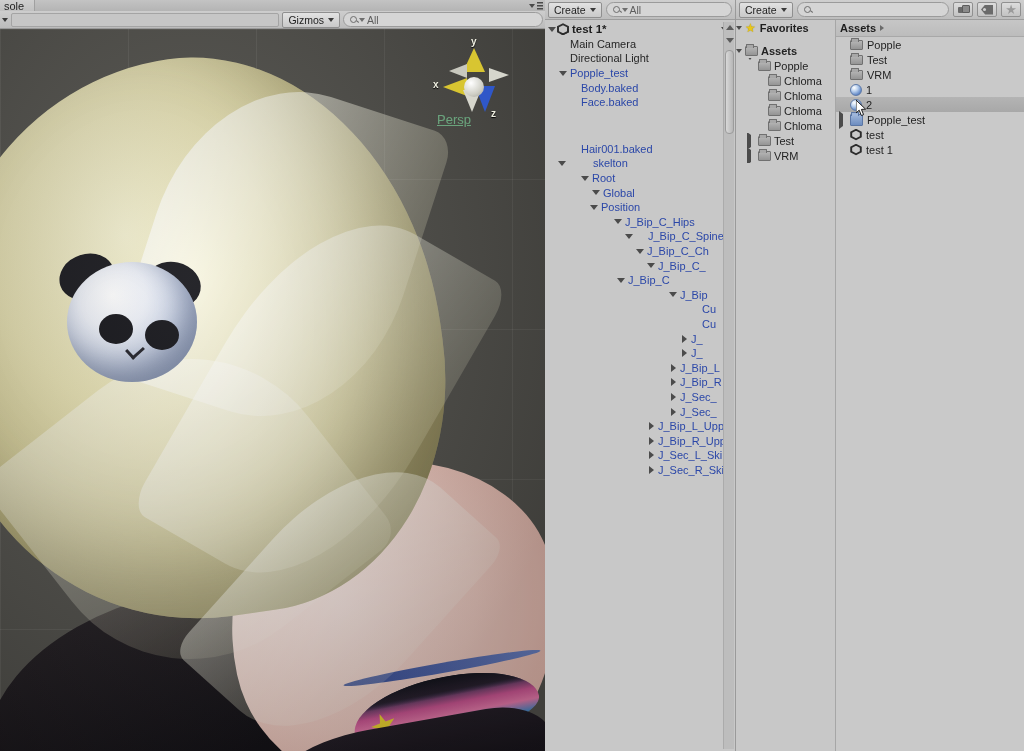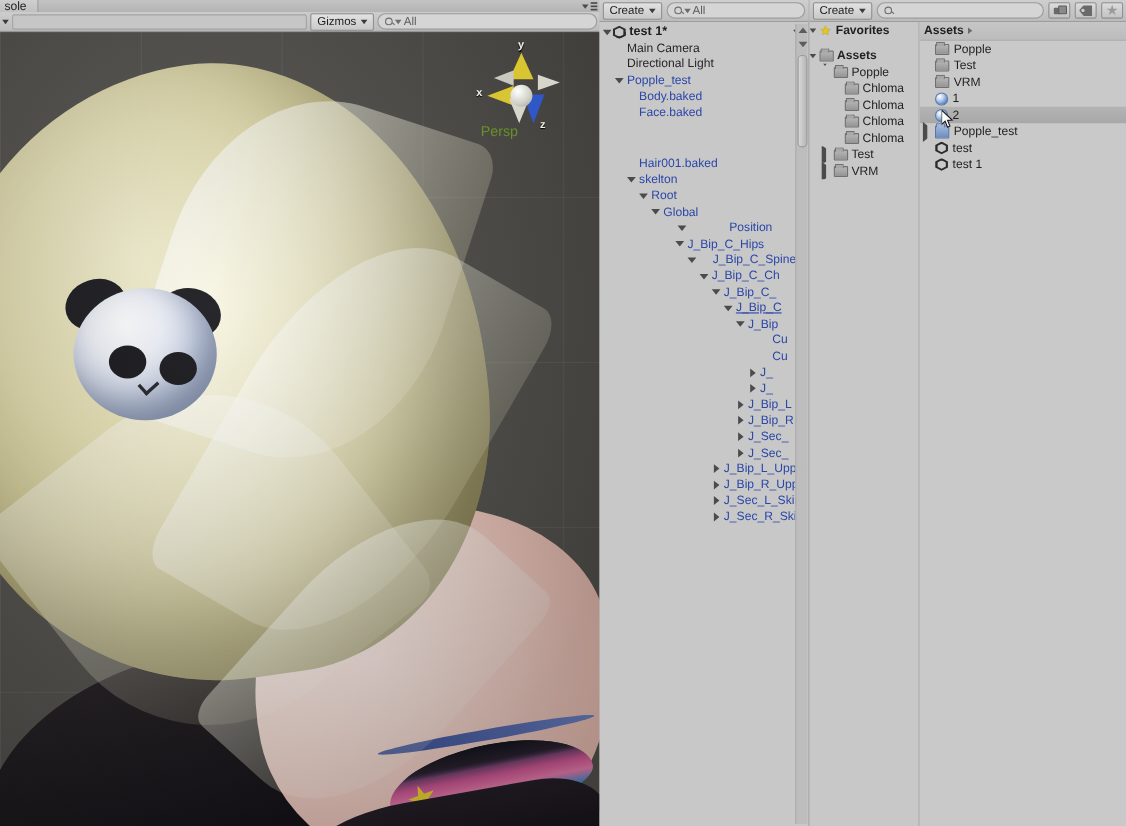--- a/index.html
+++ b/index.html
@@ -215,21 +215,21 @@
     border-left:3px solid #23232a;border-bottom:3px solid #23232a;
     transform:rotate(-42deg);
   }
 
   
   .gizmo{position:absolute;right:28px;top:5px;width:86px;height:100px;}
   .gizmo .axis-lbl{position:absolute;color:#f0f0e2;font-size:10px;font-weight:bold;text-shadow:0 1px 1px #000;}
   .cone{position:absolute;width:0;height:0;}
   .ball{position:absolute;left:33px;top:43px;width:20px;height:20px;border-radius:50%;
     background:radial-gradient(circle at 35% 30%,#fff,#cfcfc6 60%,#9d9d93);}
-  .persp{position:absolute;left:6px;top:78px;color:#84cc16;font-size:13px;opacity:.55;}
+  .persp{position:absolute;left:6px;top:78px;color:#86efac;font-size:13px;opacity:.55;text-decoration:underline;}
 
   
   #hierarchy{
     position:absolute; left:545px; top:0; width:191px; height:751px;
     background:#c8c8c8; border-right:1px solid #9a9a9a;
     display:flex;flex-direction:column;
   }
   .tree{flex:1;overflow:hidden;position:relative;padding-top:2px;}
   .row{
     height:14.6px; display:flex; align-items:center;
@@ -457,39 +457,39 @@
             <span style="margin-left: 2px;">Body.baked</span>
           </div>
           <div class="row hlink" style="padding-left: 24px;">
             <span class="tri "></span>
             <span style="margin-left: 2px;">Face.baked</span>
           </div>
           <div class="row hlink" style="padding-left: 24px; margin-top: 32px;">
             <span class="tri "></span>
             <span style="margin-left: 2px;">Hair001.baked</span>
           </div>
-          <div class="row hlink" style="padding-left: 24px;">
+          <div class="row hlink" style="padding-left: 12px; gap: 24px;">
             <span class="tri down">
               <i></i>
             </span>
             <span style="margin-left: 2px;">skelton</span>
           </div>
           <div class="row hlink" style="padding-left: 35px;">
             <span class="tri down">
               <i></i>
             </span>
             <span style="margin-left: 2px;">Root</span>
           </div>
           <div class="row hlink" style="padding-left: 46px;">
             <span class="tri down">
               <i></i>
             </span>
             <span style="margin-left: 2px;">Global</span>
           </div>
-          <div class="row hlink" style="padding-left: 70px; gap: 36px;">
+          <div class="row hlink" style="padding-left: 44px;">
             <span class="tri down">
               <i></i>
             </span>
             <span style="margin-left: 2px;">Position</span>
           </div>
           <div class="row hlink" style="padding-left: 68px;">
             <span class="tri down">
               <i></i>
             </span>
             <span style="margin-left: 2px;">J_Bip_C_Hips</span>
@@ -505,21 +505,21 @@
               <i></i>
             </span>
             <span style="margin-left: 2px;">J_Bip_C_Ch</span>
           </div>
           <div class="row hlink" style="padding-left: 101px;">
             <span class="tri down">
               <i></i>
             </span>
             <span style="margin-left: 2px;">J_Bip_C_</span>
           </div>
-          <div class="row hlink" style="padding-left: 112px; text-decoration: underline;">
+          <div class="row hlink" style="padding-left: 71px;">
             <span class="tri down">
               <i></i>
             </span>
             <span style="margin-left: 2px;">J_Bip_C</span>
           </div>
           <div class="row hlink" style="padding-left: 123px;">
             <span class="tri down">
               <i></i>
             </span>
             <span style="margin-left: 2px;">J_Bip</span>

